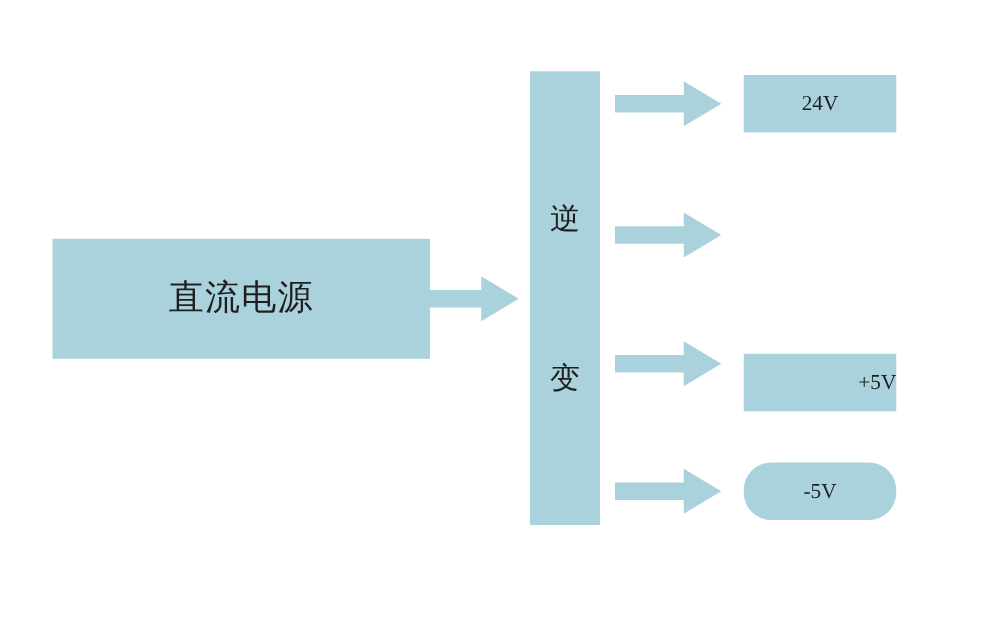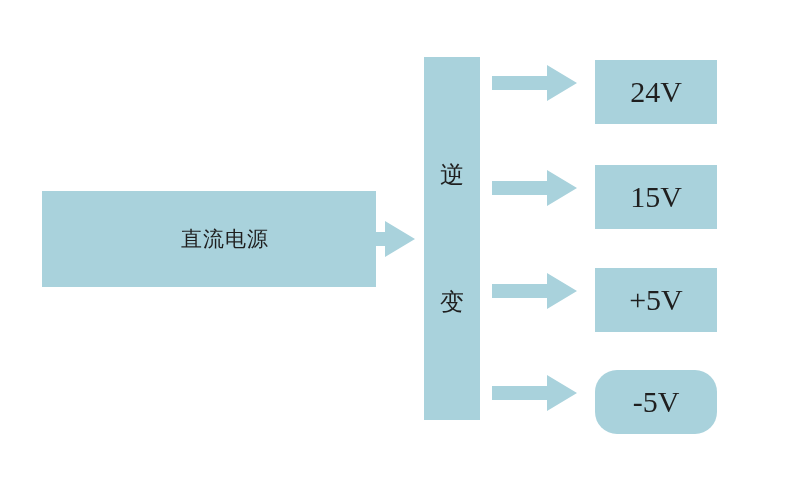--- a/index.html
+++ b/index.html
@@ -22,42 +22,41 @@
     display: flex;
     align-items: center;
     justify-content: center;
   }
   .source-box {
     left: 42px;
     top: 191px;
     width: 302px;
     height: 96px;
     flex-direction: column;
-    font-size: 21px;
+    font-size: 28px;
     line-height: 1.45;
     letter-spacing: 1px;
-    padding-left: 32px;
   }
   .inverter-box {
     left: 424px;
     top: 57px;
     width: 56px;
     height: 363px;
     flex-direction: column;
     gap: 95px;
     font-size: 24px;
   }
   .output-box {
     width: 122px;
-    height: 64px;
-    font-size: 30px;
+    height: 46px;
+    font-size: 17px;
   }
   .output-box-0 { left: 595px; top: 60px; }
   .output-box-1 { left: 595px; top: 165px; }
-  .output-box-2 { left: 595px; top: 268px; }
+  .output-box-2 { left: 595px; top: 283px; justify-content: flex-end; }
   .output-box-3 { left: 595px; top: 370px; border-radius: 22px; }
   .arrow {
     position: absolute;
     display: block;
   }
   .main-arrow { left: 330px; top: 219px; }
   .out-arrow-0 { left: 492px; top: 63px; }
   .out-arrow-1 { left: 492px; top: 168px; }
   .out-arrow-2 { left: 492px; top: 271px; }
   .out-arrow-3 { left: 492px; top: 373px; }
@@ -89,23 +88,20 @@
   <svg class="arrow out-arrow-2" width="85" height="40" viewBox="0 0 85 40">
     <polygon points="0,13 55,13 55,2 85,20 55,38 55,27 0,27" fill="#a9d2dc"></polygon>
   </svg>
   <svg class="arrow out-arrow-3" width="85" height="40" viewBox="0 0 85 40">
     <polygon points="0,13 55,13 55,2 85,20 55,38 55,27 0,27" fill="#a9d2dc"></polygon>
   </svg>
 
   <div class="box output-box output-box-0">
     <span>24V</span>
   </div>
-  <div class="box output-box output-box-1">
-    <span>15V</span>
-  </div>
   <div class="box output-box output-box-2">
     <span>+5V</span>
   </div>
   <div class="box output-box output-box-3">
     <span>-5V</span>
   </div>
 
 </div>
 
 </body></html>

